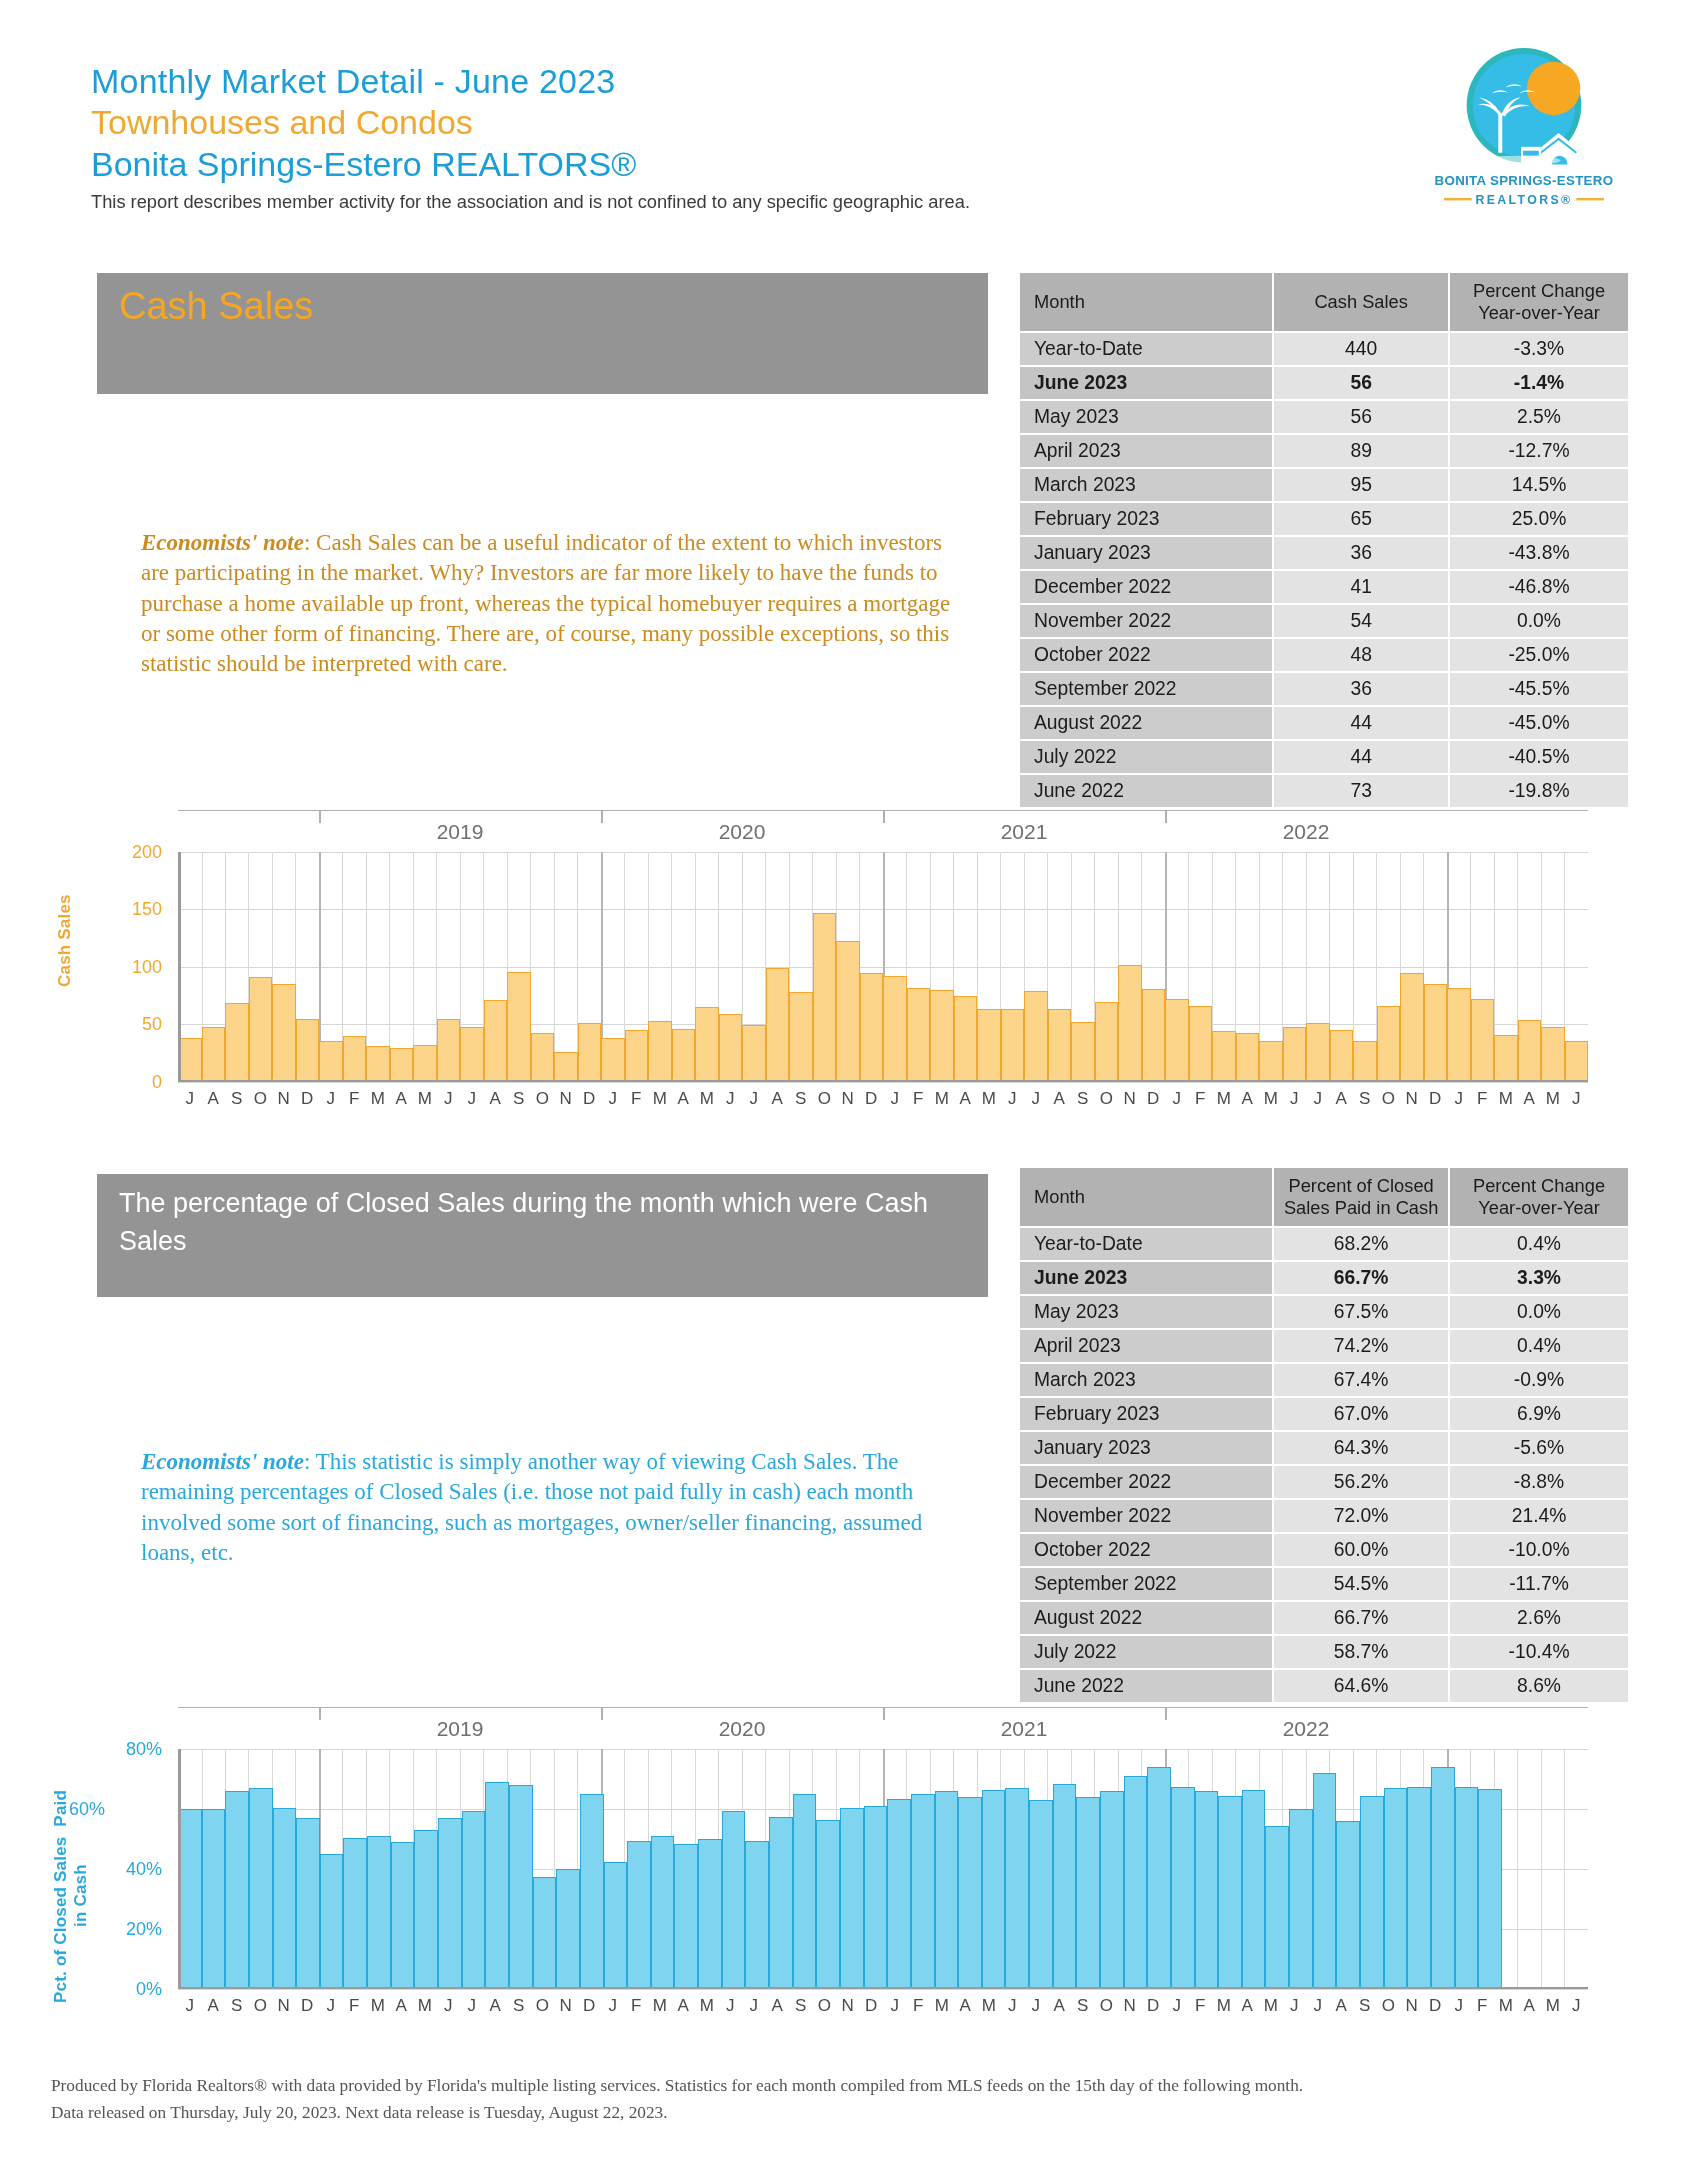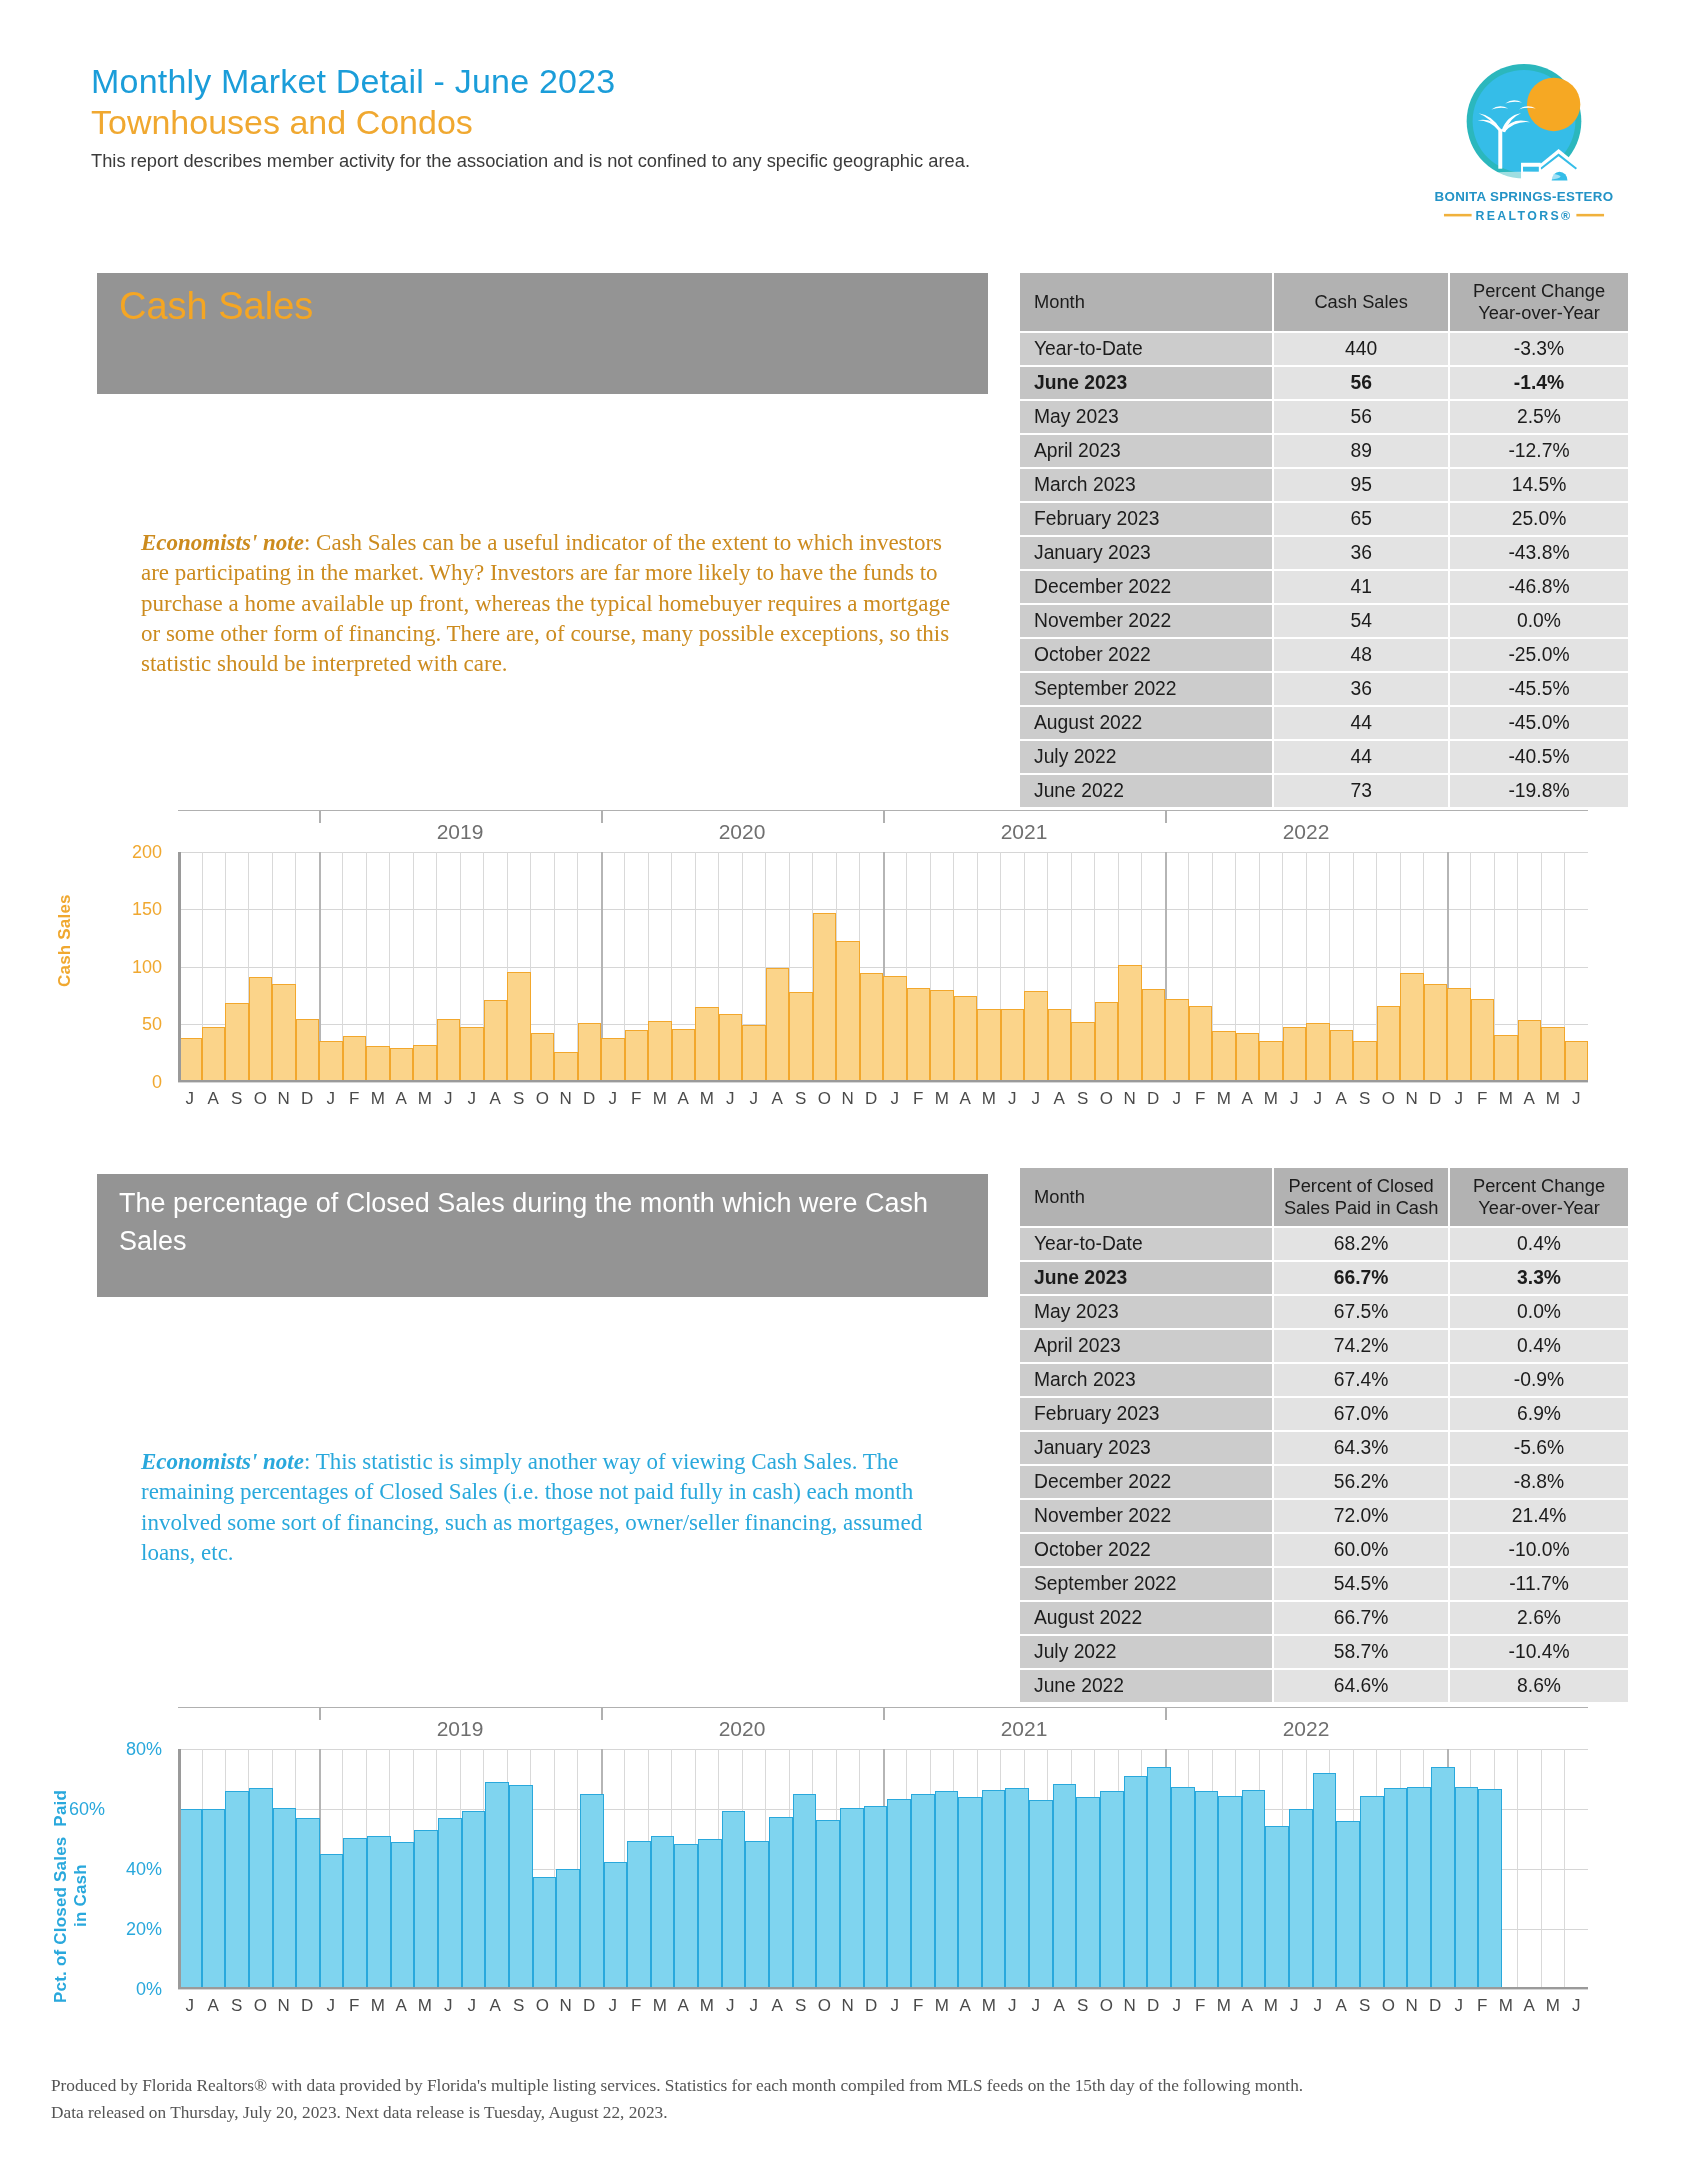--- a/index.html
+++ b/index.html
@@ -7,21 +7,21 @@
   .page{position:relative;width:1683px;height:2178px;}
 
   
   .hdr{position:absolute;left:91px;top:61px;width:1089px;}
   .hdr h1{margin:0;font-size:34px;font-weight:400;color:#1b9dd9;letter-spacing:0.2px;line-height:1.22;}
   .hdr h2{margin:0;font-size:34px;font-weight:400;color:#f0a830;line-height:1.22;}
   .hdr h3{margin:0;font-size:34px;font-weight:400;color:#1b9dd9;line-height:1.22;}
   .hdr p.sub{margin:6px 0 0 0;font-size:18.3px;color:#3b3b3b;font-weight:400;}
 
   
-  .logo{position:absolute;left:1410px;top:60px;width:228px;height:168px;}
+  .logo{position:absolute;left:1410px;top:44px;width:228px;height:168px;}
   .logo svg{display:block;}
 
   
   .banner{position:absolute;background:#949494;color:#fff;}
   .banner .btitle{font-size:38px;line-height:1.05;font-weight:400;padding:14px 0 4px 22px;}
   .banner .btitle.orange{color:#f5a623;}
   .banner .btitle.blue{color:#2bb3e5;}
   .banner .bdesc{font-size:27px;line-height:1.42;font-weight:400;color:#ffffff;padding:10px 26px 16px 22px;}
 
   #banner1{left:97px;top:273px;width:891px;height:121px;}
@@ -76,20 +76,21 @@
   .foot{position:absolute;left:51px;top:2073px;width:1544px;font-family:"Liberation Serif",serif;font-size:17.3px;color:#555;line-height:1.55;}
 </style>
 </head>
 <body>
 
 <div class="page">
 
   <div class="hdr">
     <h1>Monthly Market Detail - June 2023</h1>
     <h2>Townhouses and Condos</h2>
+    <h3>Bonita Springs-Estero REALTORS®</h3>
     <p class="sub">This report describes member activity for the association and is not confined to any specific geographic area.</p>
   </div>
 
   <div class="logo">
     <svg width="228" height="168" viewBox="0 0 230 170">
       <circle cx="115" cy="62" r="58" fill="#2bb7bd"></circle>
       <circle cx="115" cy="62" r="52" fill="#35bde8"></circle>
       <circle cx="145" cy="45" r="27" fill="#f6a823"></circle>
       <path d="M82 50 q8 -6 17 -1 q-9 -2 -17 1z" fill="#fff"></path>
       <path d="M96 44 q8 -6 17 -1 q-9 -2 -17 1z" fill="#fff"></path>

